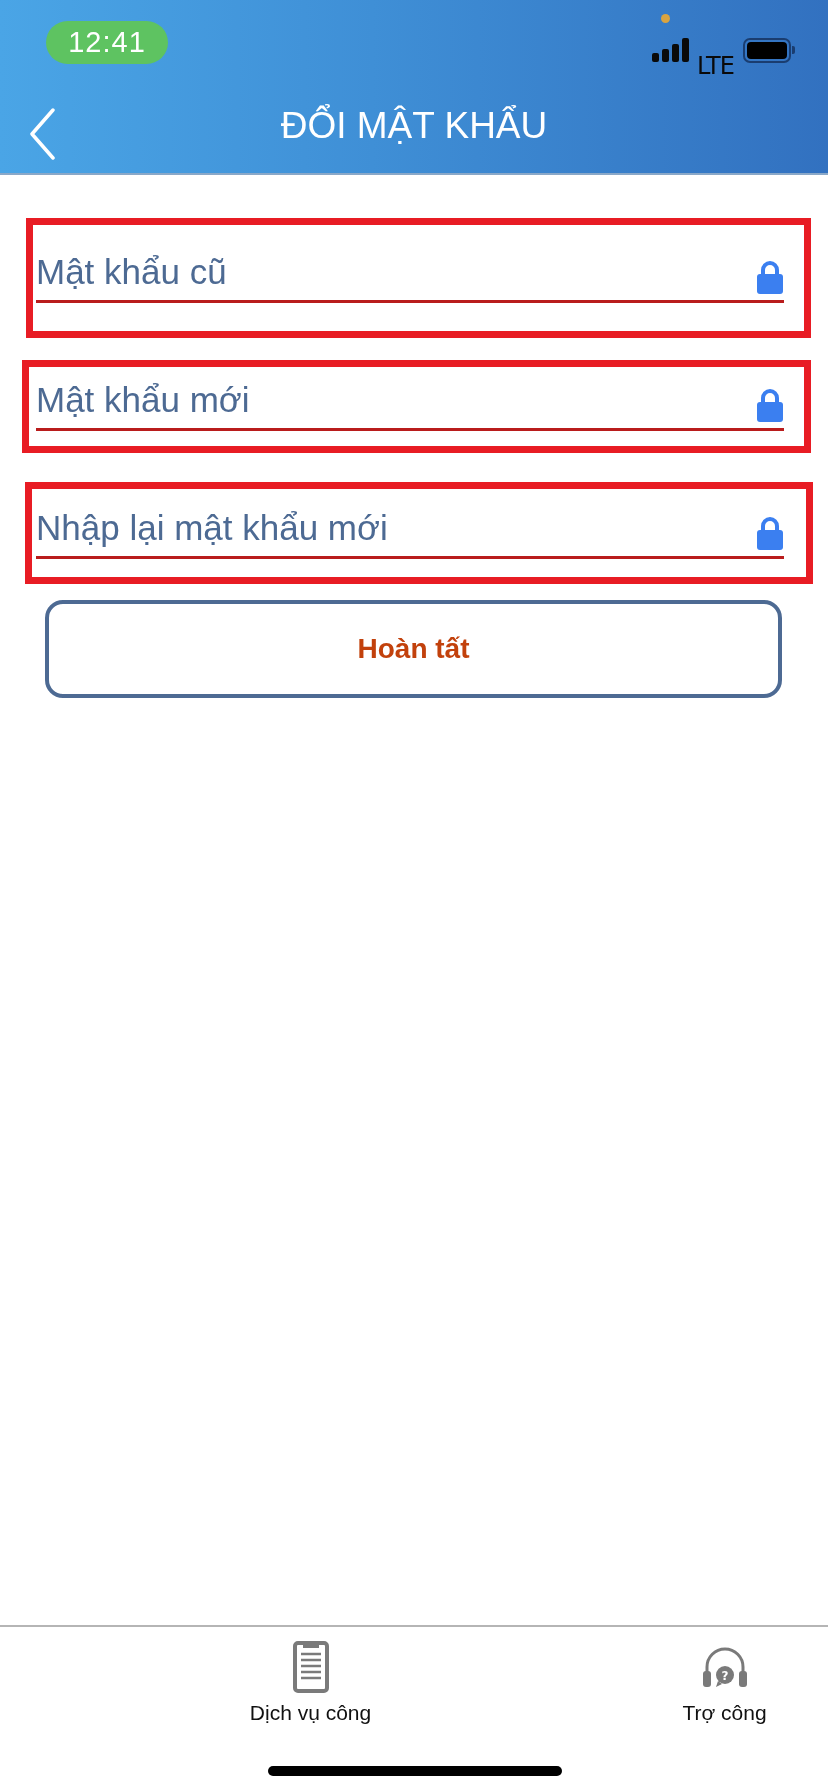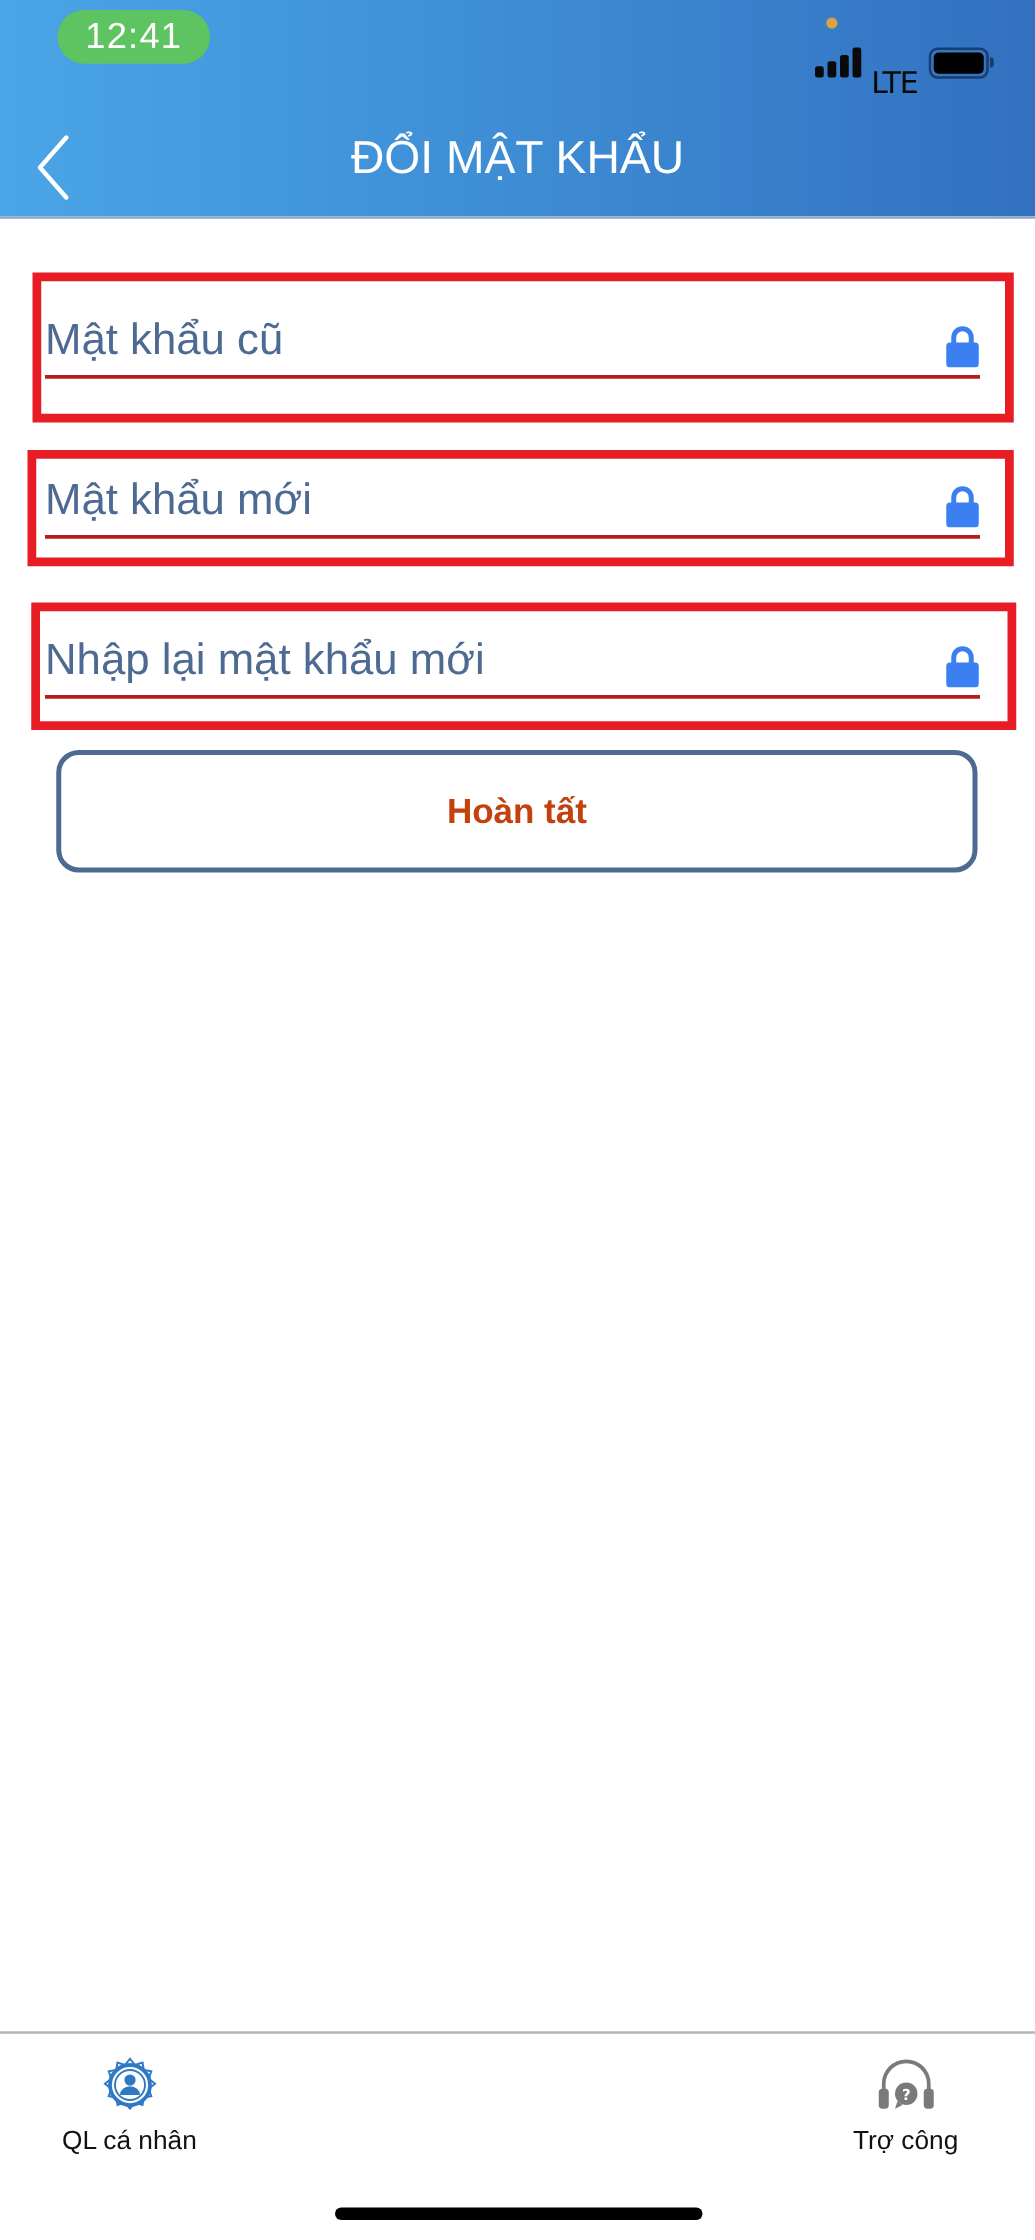--- a/index.html
+++ b/index.html
@@ -5,21 +5,21 @@
   * { box-sizing: border-box; margin: 0; padding: 0; }
   html, body { width: 828px; height: 1792px; background: #ffffff; overflow: hidden; }
   body { position: relative; font-family: "Liberation Sans", "DejaVu Sans", sans-serif; }
 
   .header {
     position: absolute; left: 0; top: 0; width: 828px; height: 175px;
     background: linear-gradient(90deg, #4aa5e6 0%, #3f8fd6 45%, #3271c0 100%);
     border-bottom: 2px solid #8aa8c8;
   }
   .time-pill {
-    position: absolute; left: 46px; top: 8px; width: 122px; height: 43px;
+    position: absolute; left: 46px; top: 21px; width: 122px; height: 43px;
     background: #5ec361; border-radius: 22px;
     color: #fff; font-size: 29px; text-align: center; line-height: 43px; letter-spacing: 1px;
   }
   .privacy-dot { position: absolute; left: 661px; top: 14px; width: 9px; height: 9px; border-radius: 50%; background: #d9a441; }
   .signal { position: absolute; left: 652px; top: 38px; width: 40px; height: 24px; }
   .signal span { position: absolute; bottom: 0; width: 7px; background: #0a0a0a; border-radius: 2px; }
   .lte { position: absolute; left: 697px; top: 36px; font-size: 24px; color: #0a0a0a; font-family: "DejaVu Sans", sans-serif; letter-spacing: -1px; margin-top: 16px; }
   .battery { position: absolute; left: 743px; top: 38px; width: 48px; height: 25px; border: 2px solid #1a3d70; border-radius: 7px; padding: 2px; }
   .battery .fill { width: 100%; height: 100%; background: #000; border-radius: 4px; }
   .battery-tip { position: absolute; left: 792px; top: 46px; width: 3px; height: 8px; background: #1a3d70; border-radius: 0 2px 2px 0; }
@@ -103,31 +103,33 @@
   <input type="password" placeholder="Nhập lại mật khẩu mới" style="">
   <svg class="lock" viewBox="0 0 28 34">
     <path d="M7 15 V10 a7 7 0 0 1 14 0 V15" fill="none" stroke="#3b7ff0" stroke-width="4"></path>
     <rect x="1" y="14" width="26" height="20" rx="3" fill="#3b7ff0"></rect>
   </svg>
 </div>
 
 <div class="submit-btn">Hoàn tất</div>
 
 <div class="tabbar">
-  <div class="tab" style="left:0;">
+  <div class="tab" style="left:207px;">
     <svg class="icon" viewBox="0 0 56 56">
-      <g fill="none" stroke="#2f78c4" stroke-width="1.6">
-        <path d="M28 3 l4 5 l6 -2 l1 6 l6 1 l-2 6 l5 4 l-5 4 l2 6 l-6 1 l-1 6 l-6 -2 l-4 5 l-4 -5 l-6 2 l-1 -6 l-6 -1 l2 -6 l-5 -4 l5 -4 l-2 -6 l6 -1 l1 -6 l6 2 z" transform="translate(0,5)"></path>
+      <rect x="12" y="4" width="32" height="48" rx="3" fill="none" stroke="#7a7a7a" stroke-width="4"></rect>
+      <rect x="20" y="2" width="16" height="7" fill="#7a7a7a"></rect>
+      <g stroke="#7a7a7a" stroke-width="2.5">
+        <line x1="18" y1="15" x2="38" y2="15"></line>
+        <line x1="18" y1="21" x2="38" y2="21"></line>
+        <line x1="18" y1="27" x2="38" y2="27"></line>
+        <line x1="18" y1="33" x2="38" y2="33"></line>
+        <line x1="18" y1="39" x2="38" y2="39"></line>
       </g>
-      <circle cx="28" cy="29" r="16" fill="#ffffff" stroke="#2f78c4" stroke-width="3"></circle>
-      <circle cx="28" cy="29" r="12" fill="#ffffff" stroke="#2f78c4" stroke-width="1.5"></circle>
-      <circle cx="28" cy="25" r="4.5" fill="#2f78c4"></circle>
-      <path d="M20 37 a8 7 0 0 1 16 0 z" fill="#2f78c4"></path>
     </svg>
-    <div class="label">QL cá nhân</div>
+    <div class="label">Dịch vụ công</div>
   </div>
   <div class="tab" style="left:621px;">
     <svg class="icon" viewBox="0 0 56 56">
       <path d="M10 34 V28 a18 18 0 0 1 36 0 V34" fill="none" stroke="#7a7a7a" stroke-width="3"></path>
       <rect x="6" y="32" width="8" height="16" rx="3" fill="#7a7a7a"></rect>
       <rect x="42" y="32" width="8" height="16" rx="3" fill="#7a7a7a"></rect>
       <circle cx="28" cy="36" r="9" fill="#7a7a7a"></circle>
       <path d="M21 42 l-2 6 l6 -3 z" fill="#7a7a7a"></path>
       <text x="28" y="41" text-anchor="middle" font-size="12" font-weight="bold" fill="#ffffff" font-family="DejaVu Sans, sans-serif">?</text>
     </svg>

